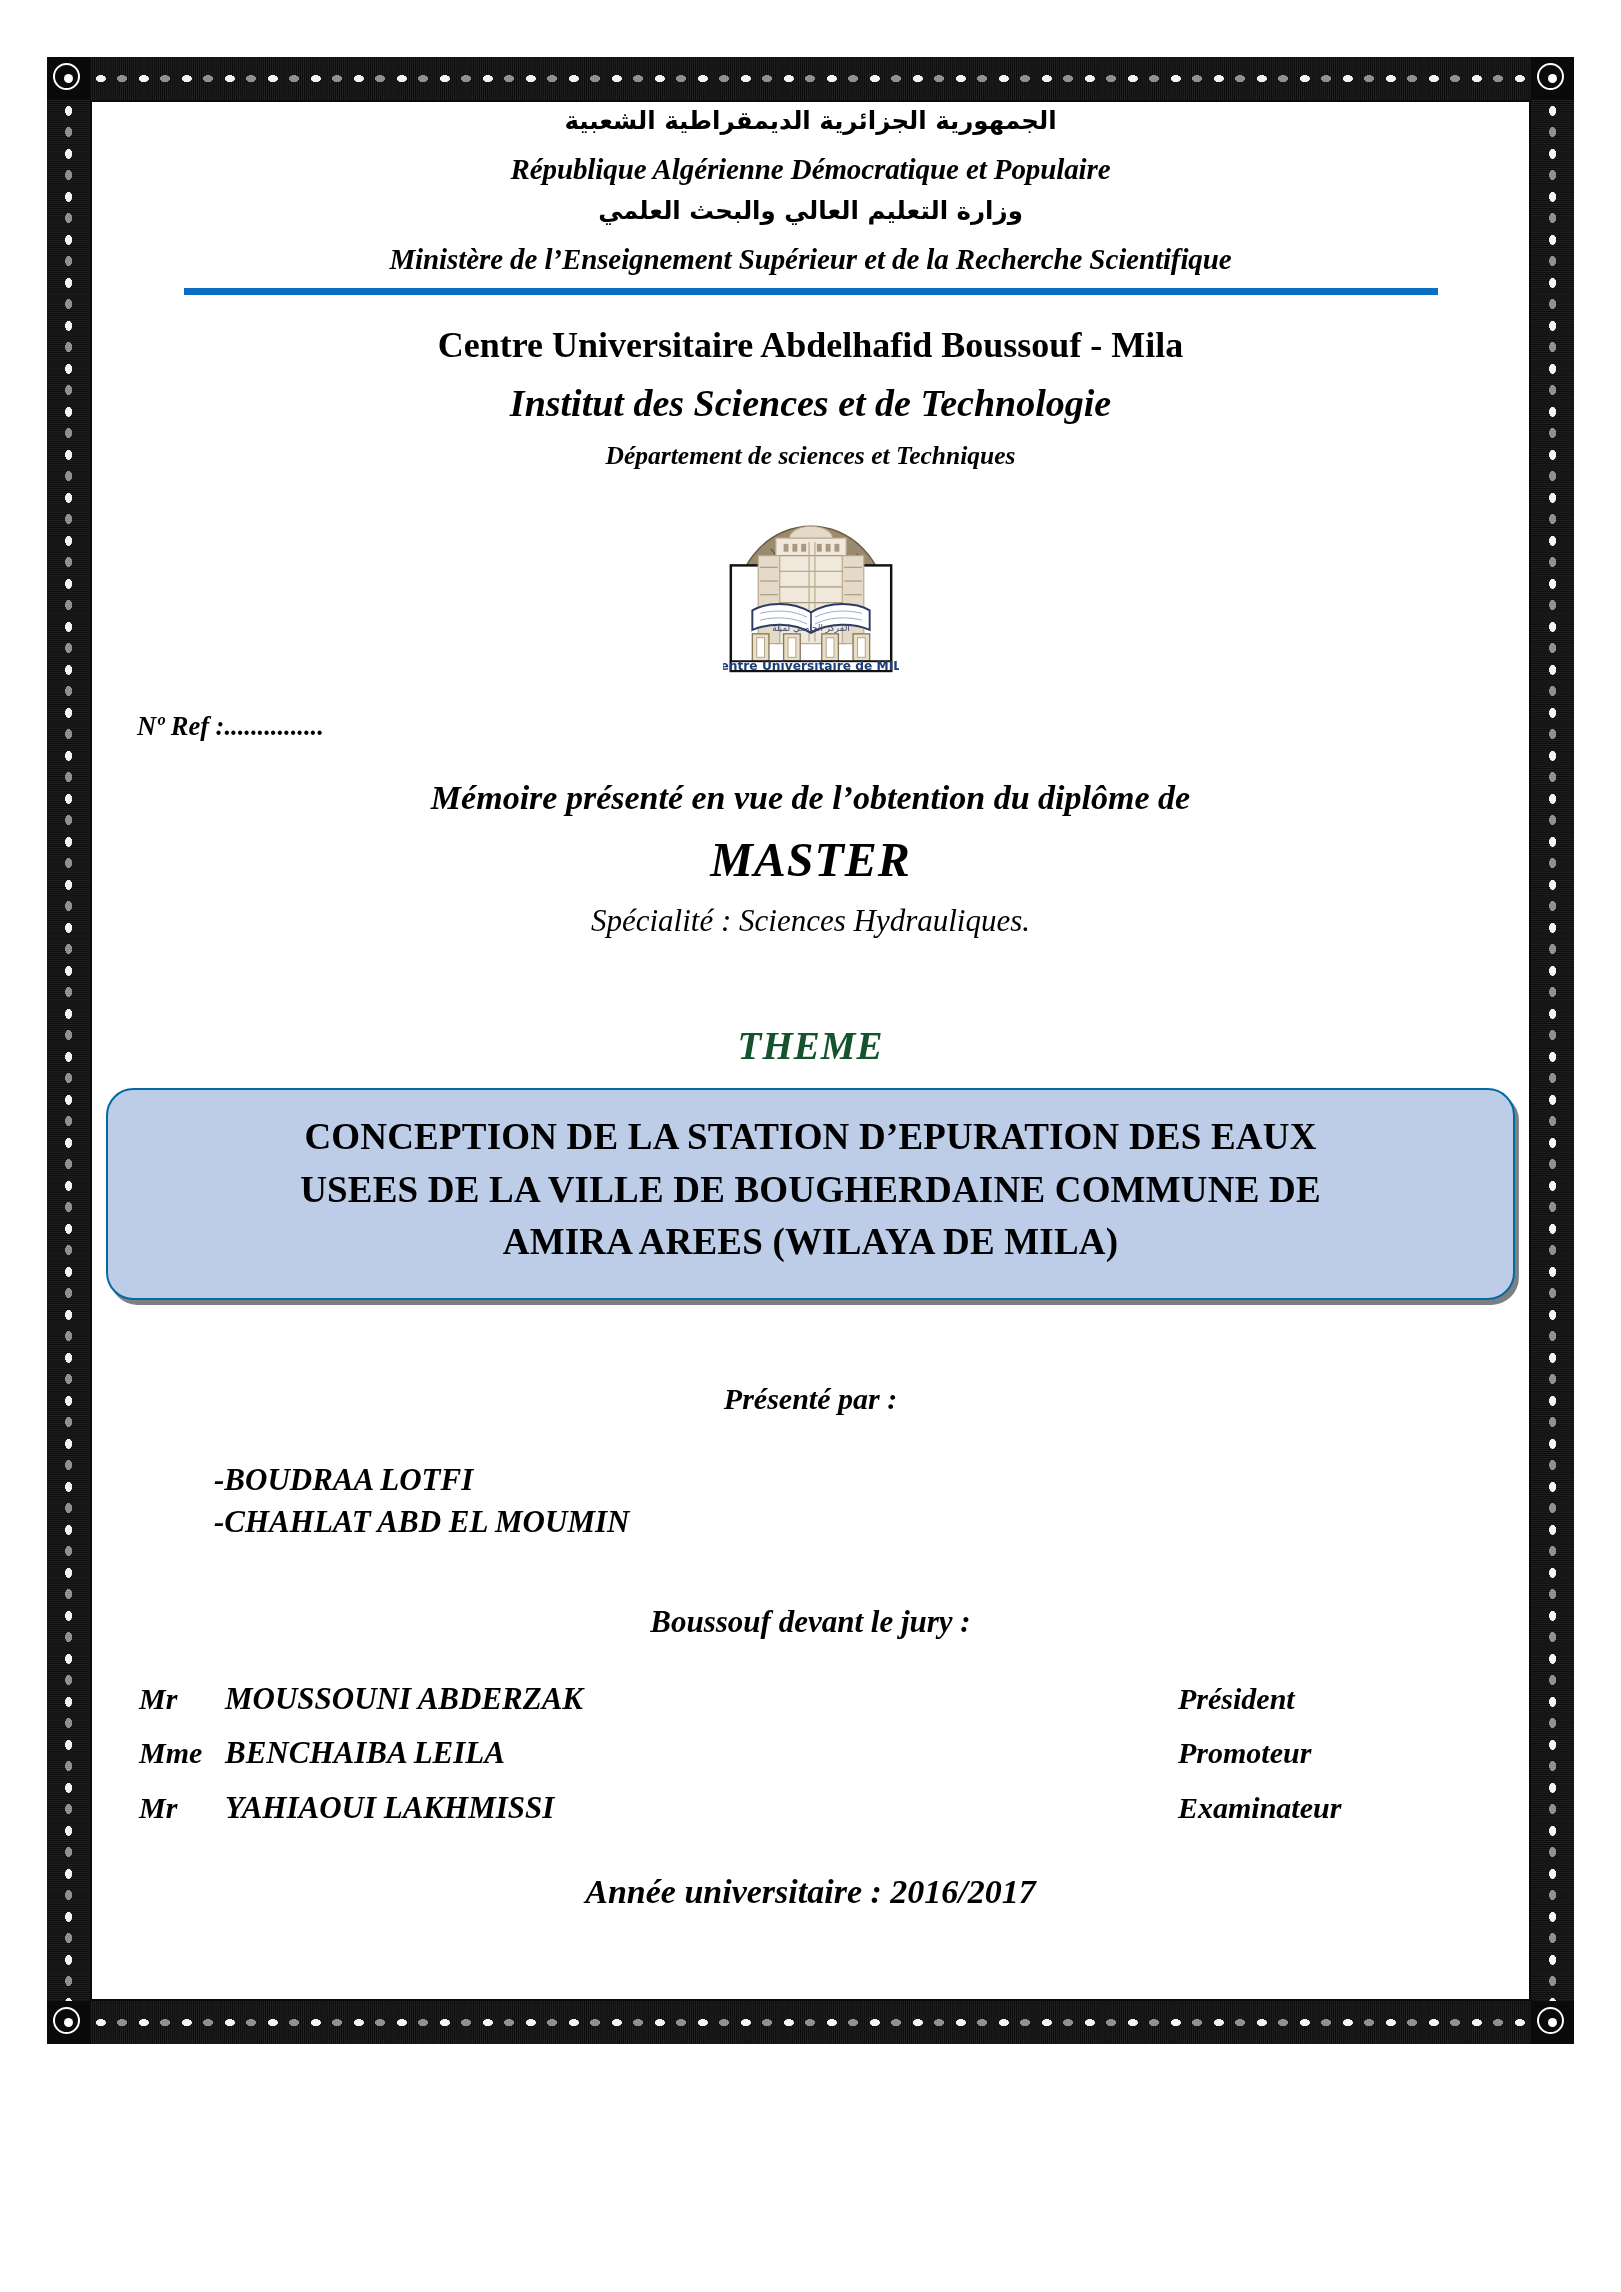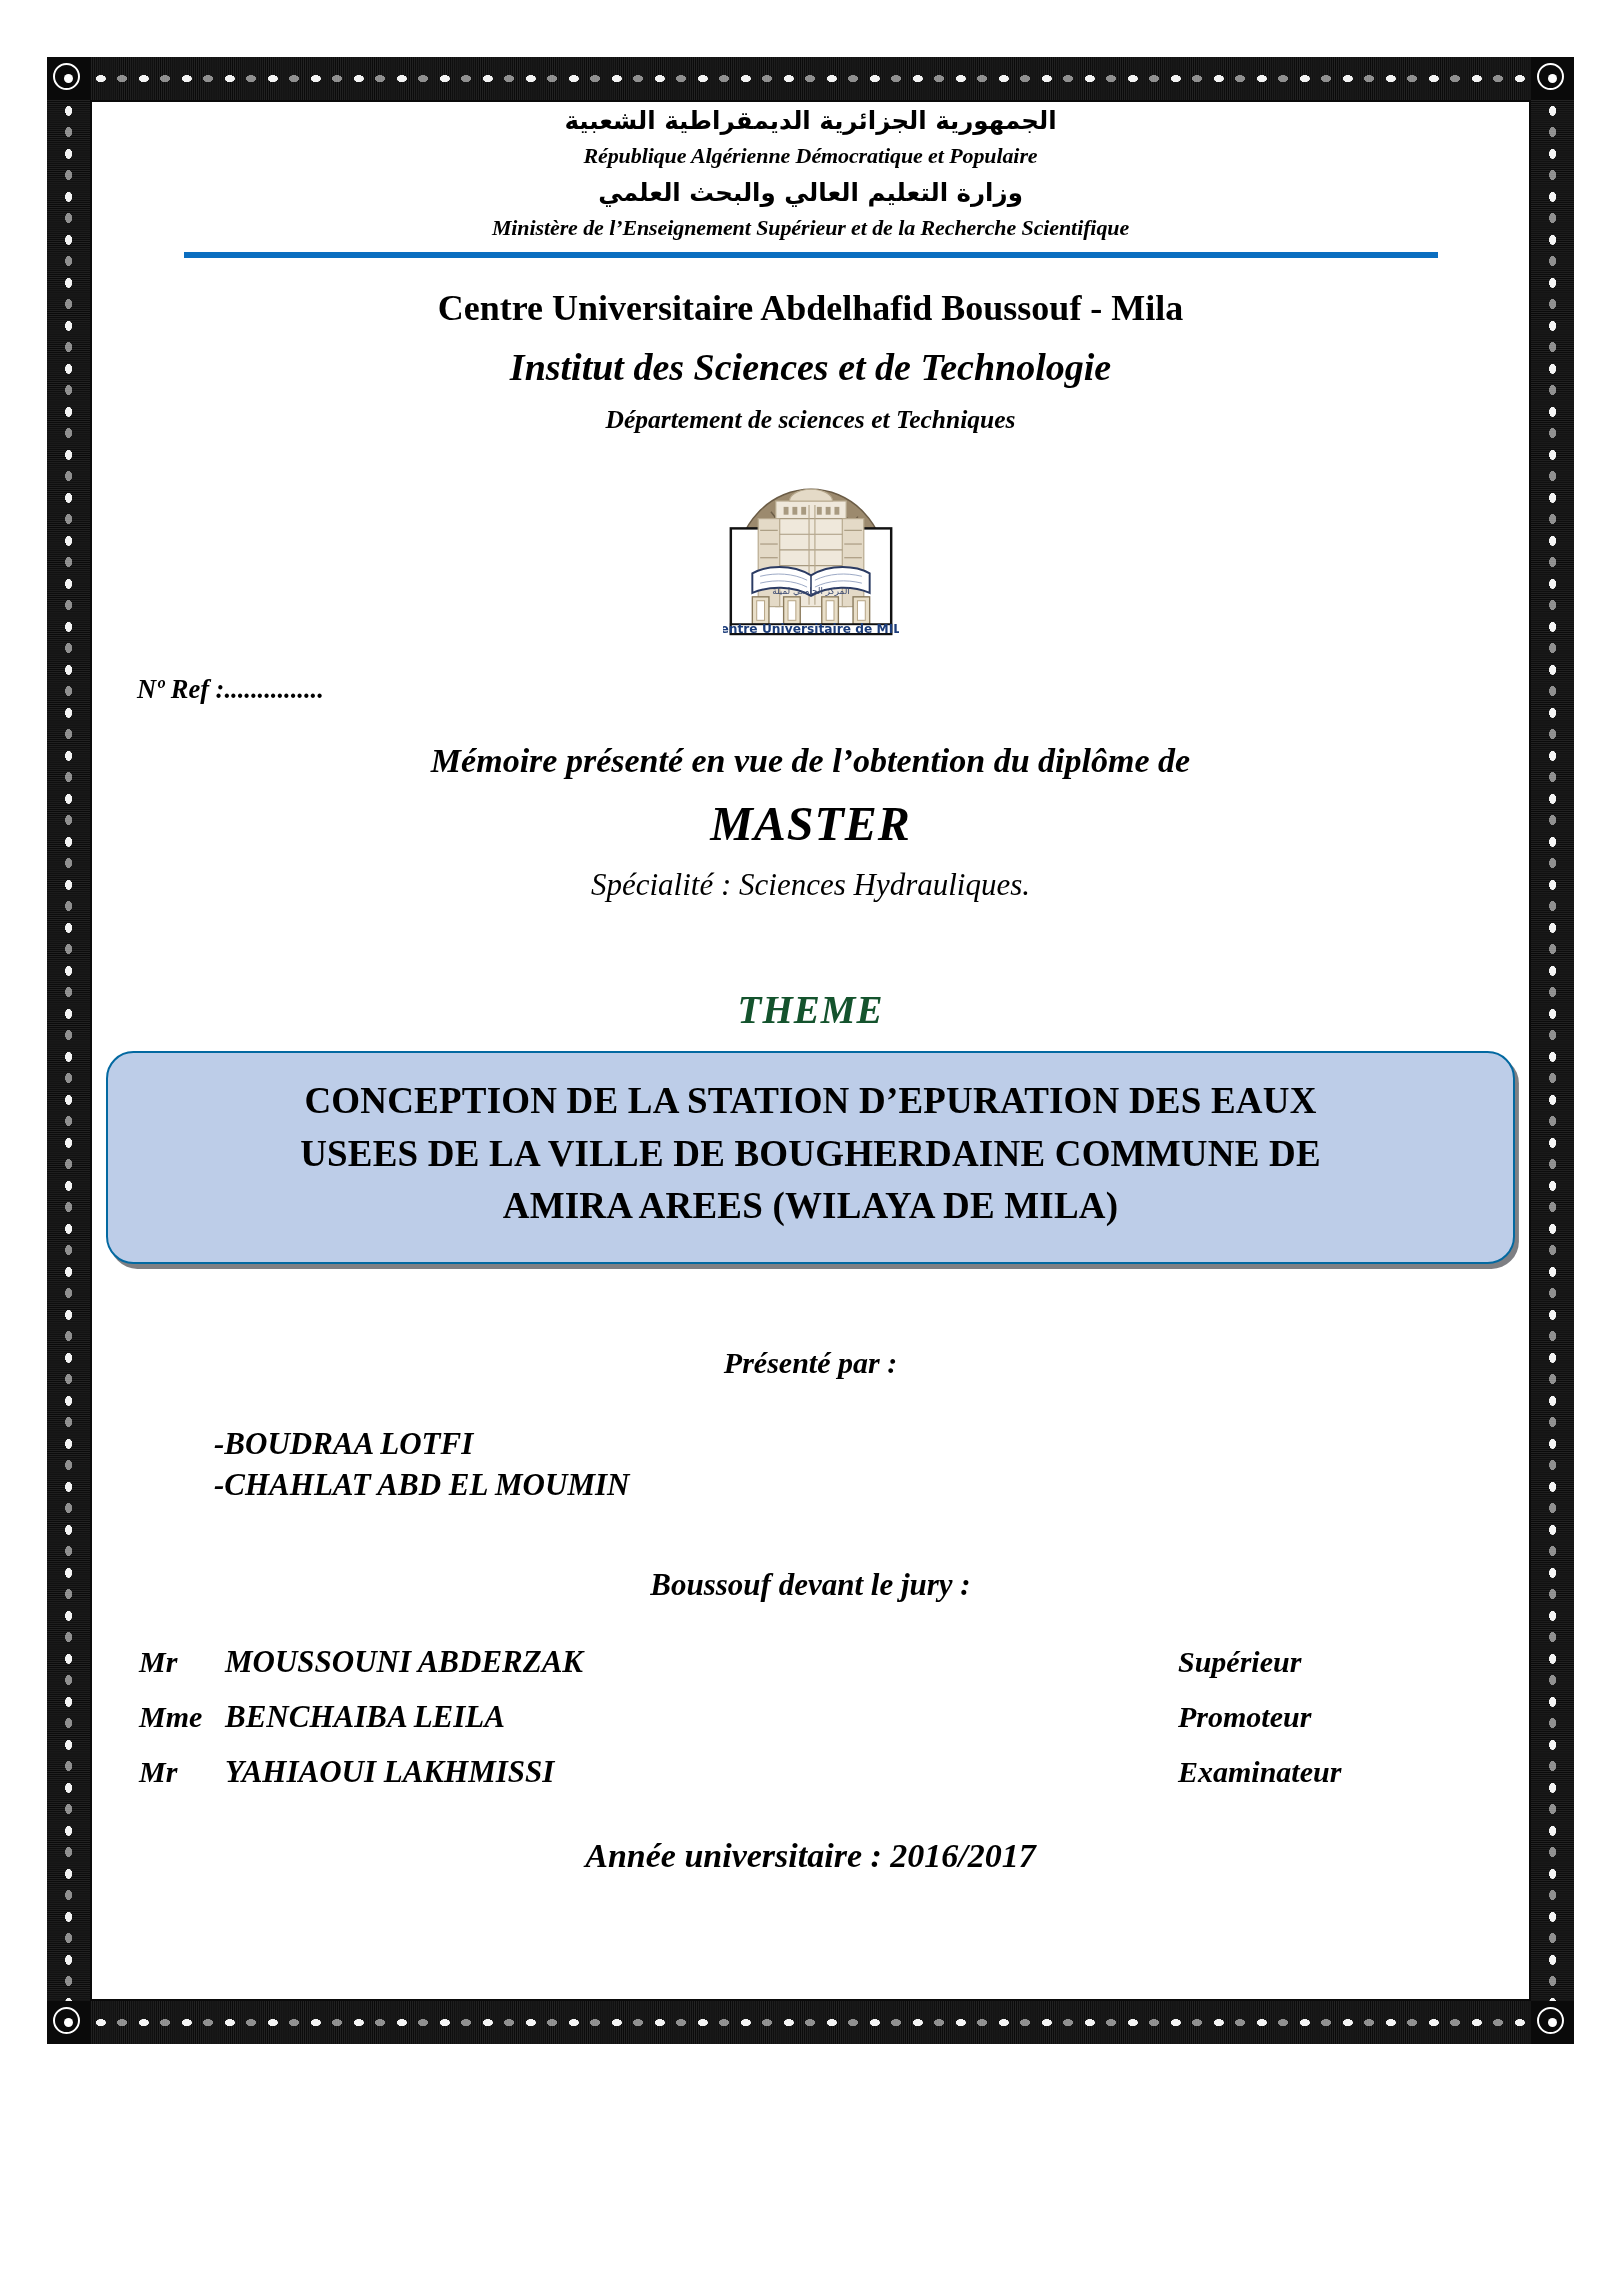--- a/index.html
+++ b/index.html
@@ -117,25 +117,25 @@
     font-size: 24.5px;
     line-height: 1.32;
     color: #000;
   }
   .ar1 { margin-top: 2px; }
   .ar2 { margin-top: 5.9px; }
 
   .fr-head {
     font-style: italic;
     font-weight: bold;
-    font-size: 22px;
+    font-size: 29px;
     line-height: 1.3;
     letter-spacing: -0.1px;
     color: #000;
-    margin-top: 5px;
+    margin-top: 14px;
   }
 
   .blue-rule {
     width: 88%;
     margin: 8.8px auto 0 auto;
     height: 6.9px;
     background: #0b6ec0;
   }
 
   .org-1 {
@@ -437,21 +437,21 @@
     <div class="authors">
       <div class="author">-BOUDRAA LOTFI</div>
       <div class="author">-CHAHLAT ABD EL MOUMIN</div>
     </div>
 
     <div class="soutenu">Boussouf devant le jury :</div>
     <div class="jury">
       <div class="jury-row">
         <div class="j-title">Mr</div>
         <div class="j-name">MOUSSOUNI ABDERZAK</div>
-        <div class="j-role">Supérieur</div>
+        <div class="j-role">Président</div>
       </div>
       <div class="jury-row">
         <div class="j-title">Mme</div>
         <div class="j-name">BENCHAIBA LEILA</div>
         <div class="j-role">Promoteur</div>
       </div>
       <div class="jury-row">
         <div class="j-title">Mr</div>
         <div class="j-name">YAHIAOUI LAKHMISSI</div>
         <div class="j-role">Examinateur</div>

